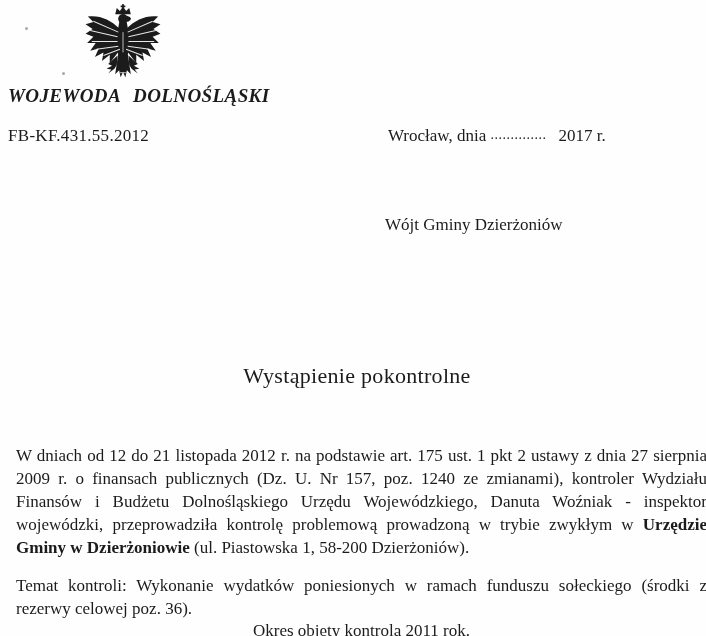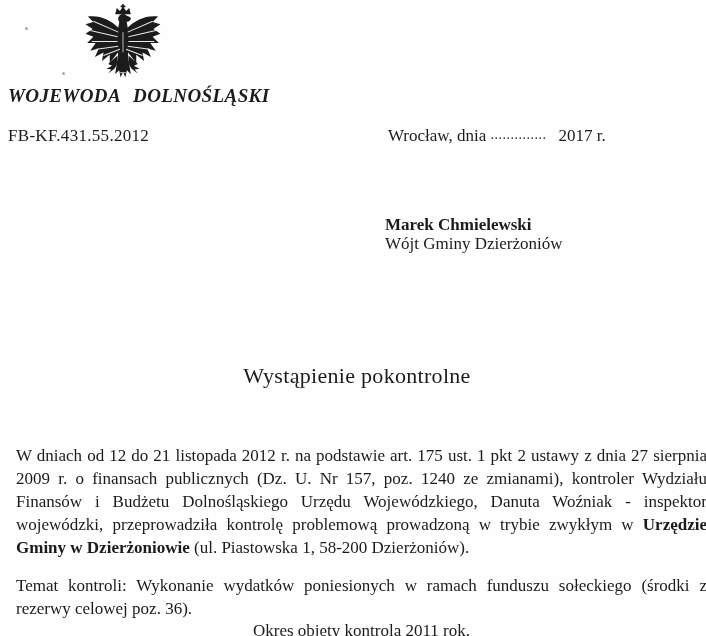--- a/index.html
+++ b/index.html
@@ -162,21 +162,20 @@
   </div>
 
   <div class="authority">WOJEWODA DOLNOŚLĄSKI</div>
 
   <div class="case-number">FB-KF.431.55.2012</div>
 
   <div class="date-line"><span>Wrocław, dnia</span><span>&nbsp;</span><span class="date-fill"><span class="date-dots">..............</span><span class="handwritten"></span></span><span>2017 r.</span>
   </div>
 
   <div class="addressee">
-    <div class="bold">Marek Chmielewski</div>
     <div>Wójt Gminy Dzierżoniów</div>
   </div>
 
   <h1 class="doc-title">Wystąpienie pokontrolne</h1>
 
   <p class="para p1"><span>W dniach od 12 do 21 listopada 2012 r. na podstawie art. 175 ust. 1 pkt 2 ustawy z dnia 27 sierpnia 2009 r. o finansach publicznych (Dz. U. Nr 157, poz. 1240 ze zmianami), kontroler Wydziału Finansów i Budżetu Dolnośląskiego Urzędu Wojewódzkiego, Danuta Woźniak - inspektor wojewódzki, przeprowadziła kontrolę problemową prowadzoną w trybie zwykłym w </span><span class="bold">Urzędzie Gminy w Dzierżoniowie</span><span> (ul. Piastowska 1, 58-200 Dzierżoniów).</span></p>
 
   <p class="para p2">Temat kontroli: Wykonanie wydatków poniesionych w ramach funduszu sołeckiego (środki z rezerwy celowej poz. 36).</p>
 
   <p class="para p3">Okres objęty kontrolą 2011 rok.</p>

